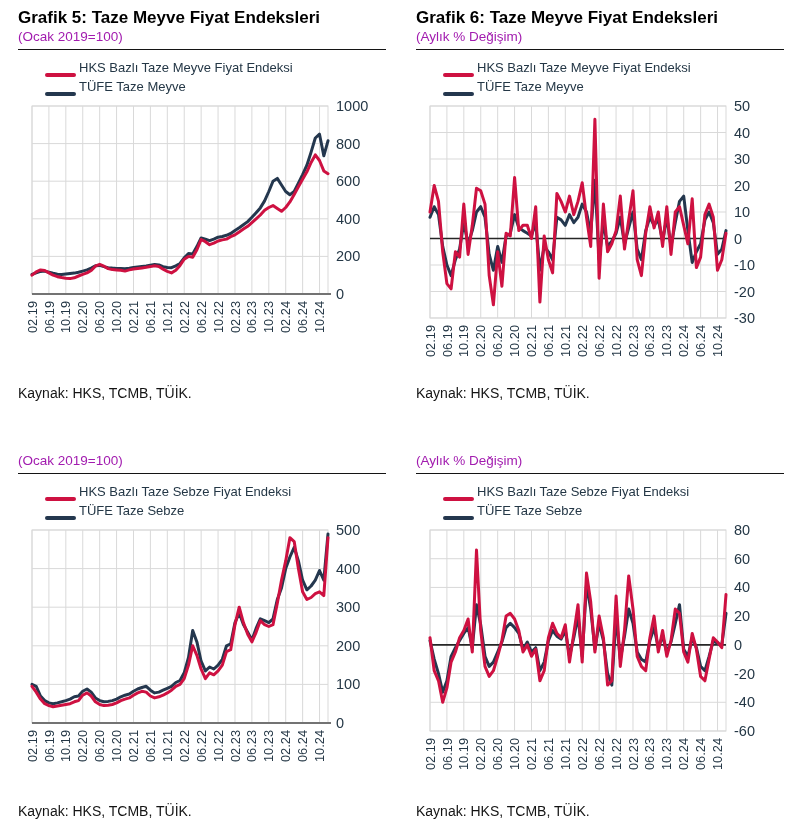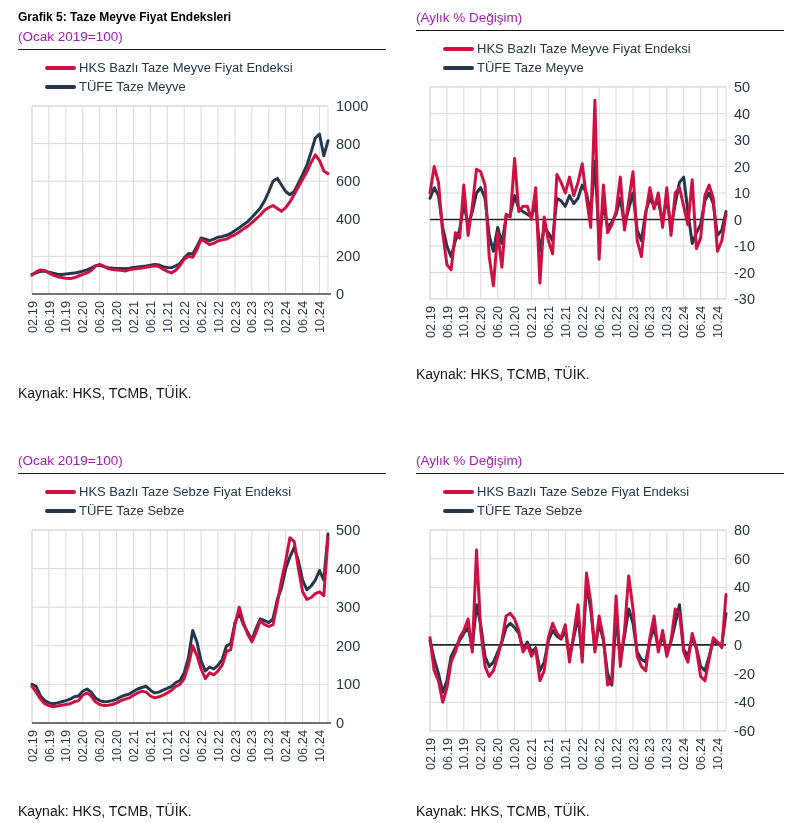--- a/index.html
+++ b/index.html
@@ -10,29 +10,29 @@
     overflow:hidden;
   }
   .charts-grid{
     display:grid;
     grid-template-columns:1fr 1fr;
     column-gap:30px;
     row-gap:36px;
   }
   .chart-block{width:368px;}
   .chart-title{
-    font-size:12px;font-weight:bold;color:#000;
+    font-size:17px;font-weight:bold;color:#000;
     margin:0;line-height:19px;
   }
   .chart-subtitle{
     font-size:13.5px;color:#a21caf;margin:1px 0 4px 0;line-height:17px;
   }
   .divider{border:0;border-top:1.6px solid #141414;margin:0 0 8px 0;}
   .legend{padding-left:27px;margin:0 0 5px 0;}
-  .legend-item{display:flex;align-items:center;gap:3px;line-height:19px;}
+  .legend-item{display:flex;align-items:flex-end;gap:3px;line-height:19px;}
   .legend-label{font-size:13px;color:#243746;}
   .swatch{width:31px;height:4px;border-radius:2px;flex:none;}
   .row1 .chart-area{height:270px;}
   .row2 .chart-area{height:264px;text-decoration:underline;}
   .chart-area{overflow:visible;}
   .source-note{font-size:14px;color:#141414;line-height:16px;}
   svg text{font-family:"Liberation Sans","DejaVu Sans",sans-serif;}
 </style>
 </head>
 <body>
@@ -106,20 +106,21 @@
           <text transform="translate(255.4,200) rotate(-90)" fill="#243746" font-size="12.8" text-anchor="end">10.23</text>
           <text transform="translate(272.31428571428575,200) rotate(-90)" fill="#243746" font-size="12.8" text-anchor="end">02.24</text>
           <text transform="translate(289.22857142857146,200) rotate(-90)" fill="#243746" font-size="12.8" text-anchor="end">06.24</text>
           <text transform="translate(306.14285714285717,200) rotate(-90)" fill="#243746" font-size="12.8" text-anchor="end">10.24</text>
         </svg>
     </div>
     <p class="source-note">Kaynak: HKS, TCMB, TÜİK.</p>
   </div>
 
   <div class="chart-block row1">
+    <p class="chart-title">Grafik 6: Taze Meyve Fiyat Endeksleri</p>
     <p class="chart-subtitle">(Aylık % Değişim)</p>
     <hr class="divider">
     <div class="legend">
       <div class="legend-item">
         <span class="swatch" style="background: rgb(206, 17, 65);"></span>
         <span class="legend-label">HKS Bazlı Taze Meyve Fiyat Endeksi</span>
       </div>
       <div class="legend-item">
         <span class="swatch" style="background: rgb(36, 55, 78);"></span>
         <span class="legend-label">TÜFE Taze Meyve</span>

